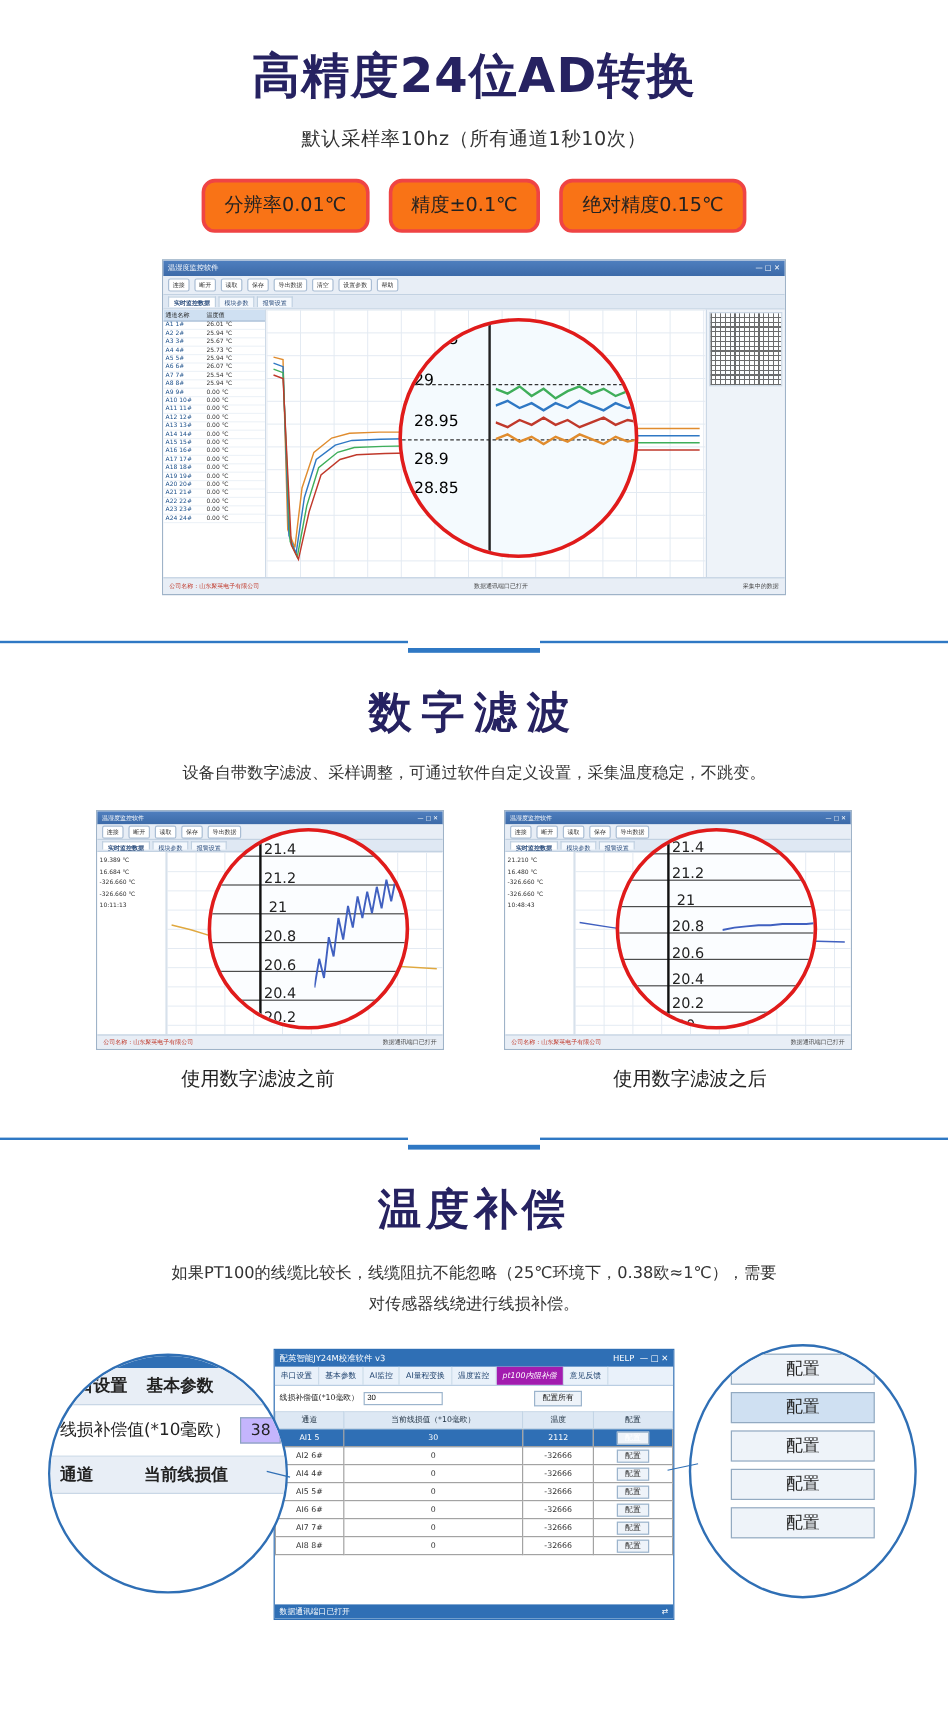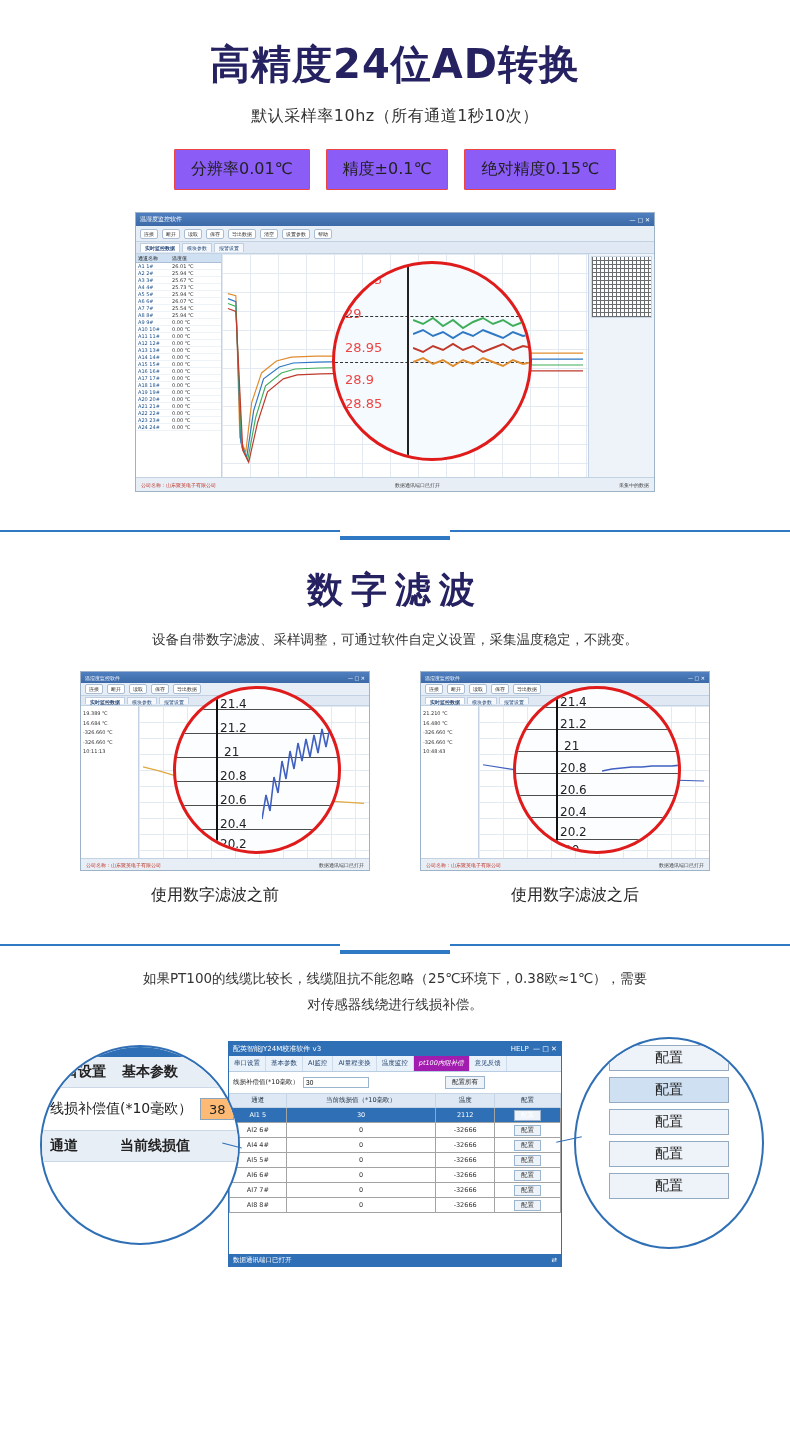--- a/index.html
+++ b/index.html
@@ -32,26 +32,26 @@
     margin-top: 18px;
     letter-spacing: .5px;
   }
   .chips {
     display:flex;
     justify-content:center;
     gap: 16px;
     margin-top: 22px;
   }
   .chip {
-    border: 1px solid #ef4444;
-    border-radius: 1px;
+    border: 3px solid #ef4444;
+    border-radius: 11px;
     padding: 9px 16px;
     font-size: 16px;
     color: #222;
-    background: #8b5cf6;
+    background: #f97316;
     min-width: 100px;
     text-align:center;
   }
 
   
   .shot1 {
     width: 520px;
     height: 280px;
     margin: 22px auto 0;
     border: 1px solid #9fb3c8;
@@ -171,21 +171,21 @@
     position:absolute;
     left: 196px; top: 48px;
     width: 200px; height: 200px;
     border-radius:50%;
     border: 3px solid #e01b1b;
     background: #f4fafe;
     overflow:hidden;
   }
   .mag1 .ylab {
     position:absolute; left:10px;
-    font-size: 13px; color:#ef4444;
+    font-size: 13px; color:#000000;
   }
   .mag1 .vline {
     position:absolute; left: 72px; top:0; bottom:0; width:2px; background:#222;
   }
   .mag1 .dashline {
     position:absolute; left:0; right:0; height:0; border-top:1px dashed #333;
   }
   .mag1 .cap {
     position:absolute; left:0; right:0; bottom:0; height: 72px;
     background: rgba(20,20,20,.88);
@@ -321,21 +321,21 @@
   .mag3l {
     position:absolute; left: 40px; top: 18px;
     width: 200px; height: 200px; border-radius:50%;
     border:2px solid #2f6fb5; background:#fff; overflow:hidden;
   }
   .mag3l .row { display:flex; border-bottom:1px solid #c9d7e6; font-size:14px; }
   .mag3l .row .cell { padding:6px 8px; }
   .mag3l .row.head { background:#e8eef6; font-weight:bold; }
   .mag3l .inp {
     border:1px solid #8aa4bd; height:22px; width:34px; display:flex;
-    align-items:center; justify-content:center; font-size:13px; background:#fdba74;
+    align-items:center; justify-content:center; font-size:13px; background:#c4b5fd;
   }
   .mag3l .blue { background:#2f6fb5; height:10px; }
 
   .mag3r {
     position:absolute; right: 26px; top: 10px;
     width: 190px; height: 212px; border-radius:50%;
     border:2px solid #2f6fb5; background:#fff; overflow:hidden;
   }
   .mag3r .cbtn {
     margin: 6px auto;
@@ -664,20 +664,21 @@
 
     <div class="caps-row">
       <div>使用数字滤波之前</div>
       <div>使用数字滤波之后</div>
     </div>
   </div>
 
   <div class="divider"></div>
 
   <div class="sec">
+    <div class="s3-title">温度补偿</div>
     <div class="s3-sub">
       <div>如果PT100的线缆比较长，线缆阻抗不能忽略（25℃环境下，0.38欧≈1℃），需要</div>
       <div>对传感器线绕进行线损补偿。</div>
     </div>
 
     <div class="s3-wrap">
 
       <div class="shot3">
         <div class="s3-title-bar">
           <span>配英智能JY24M校准软件 v3</span>

